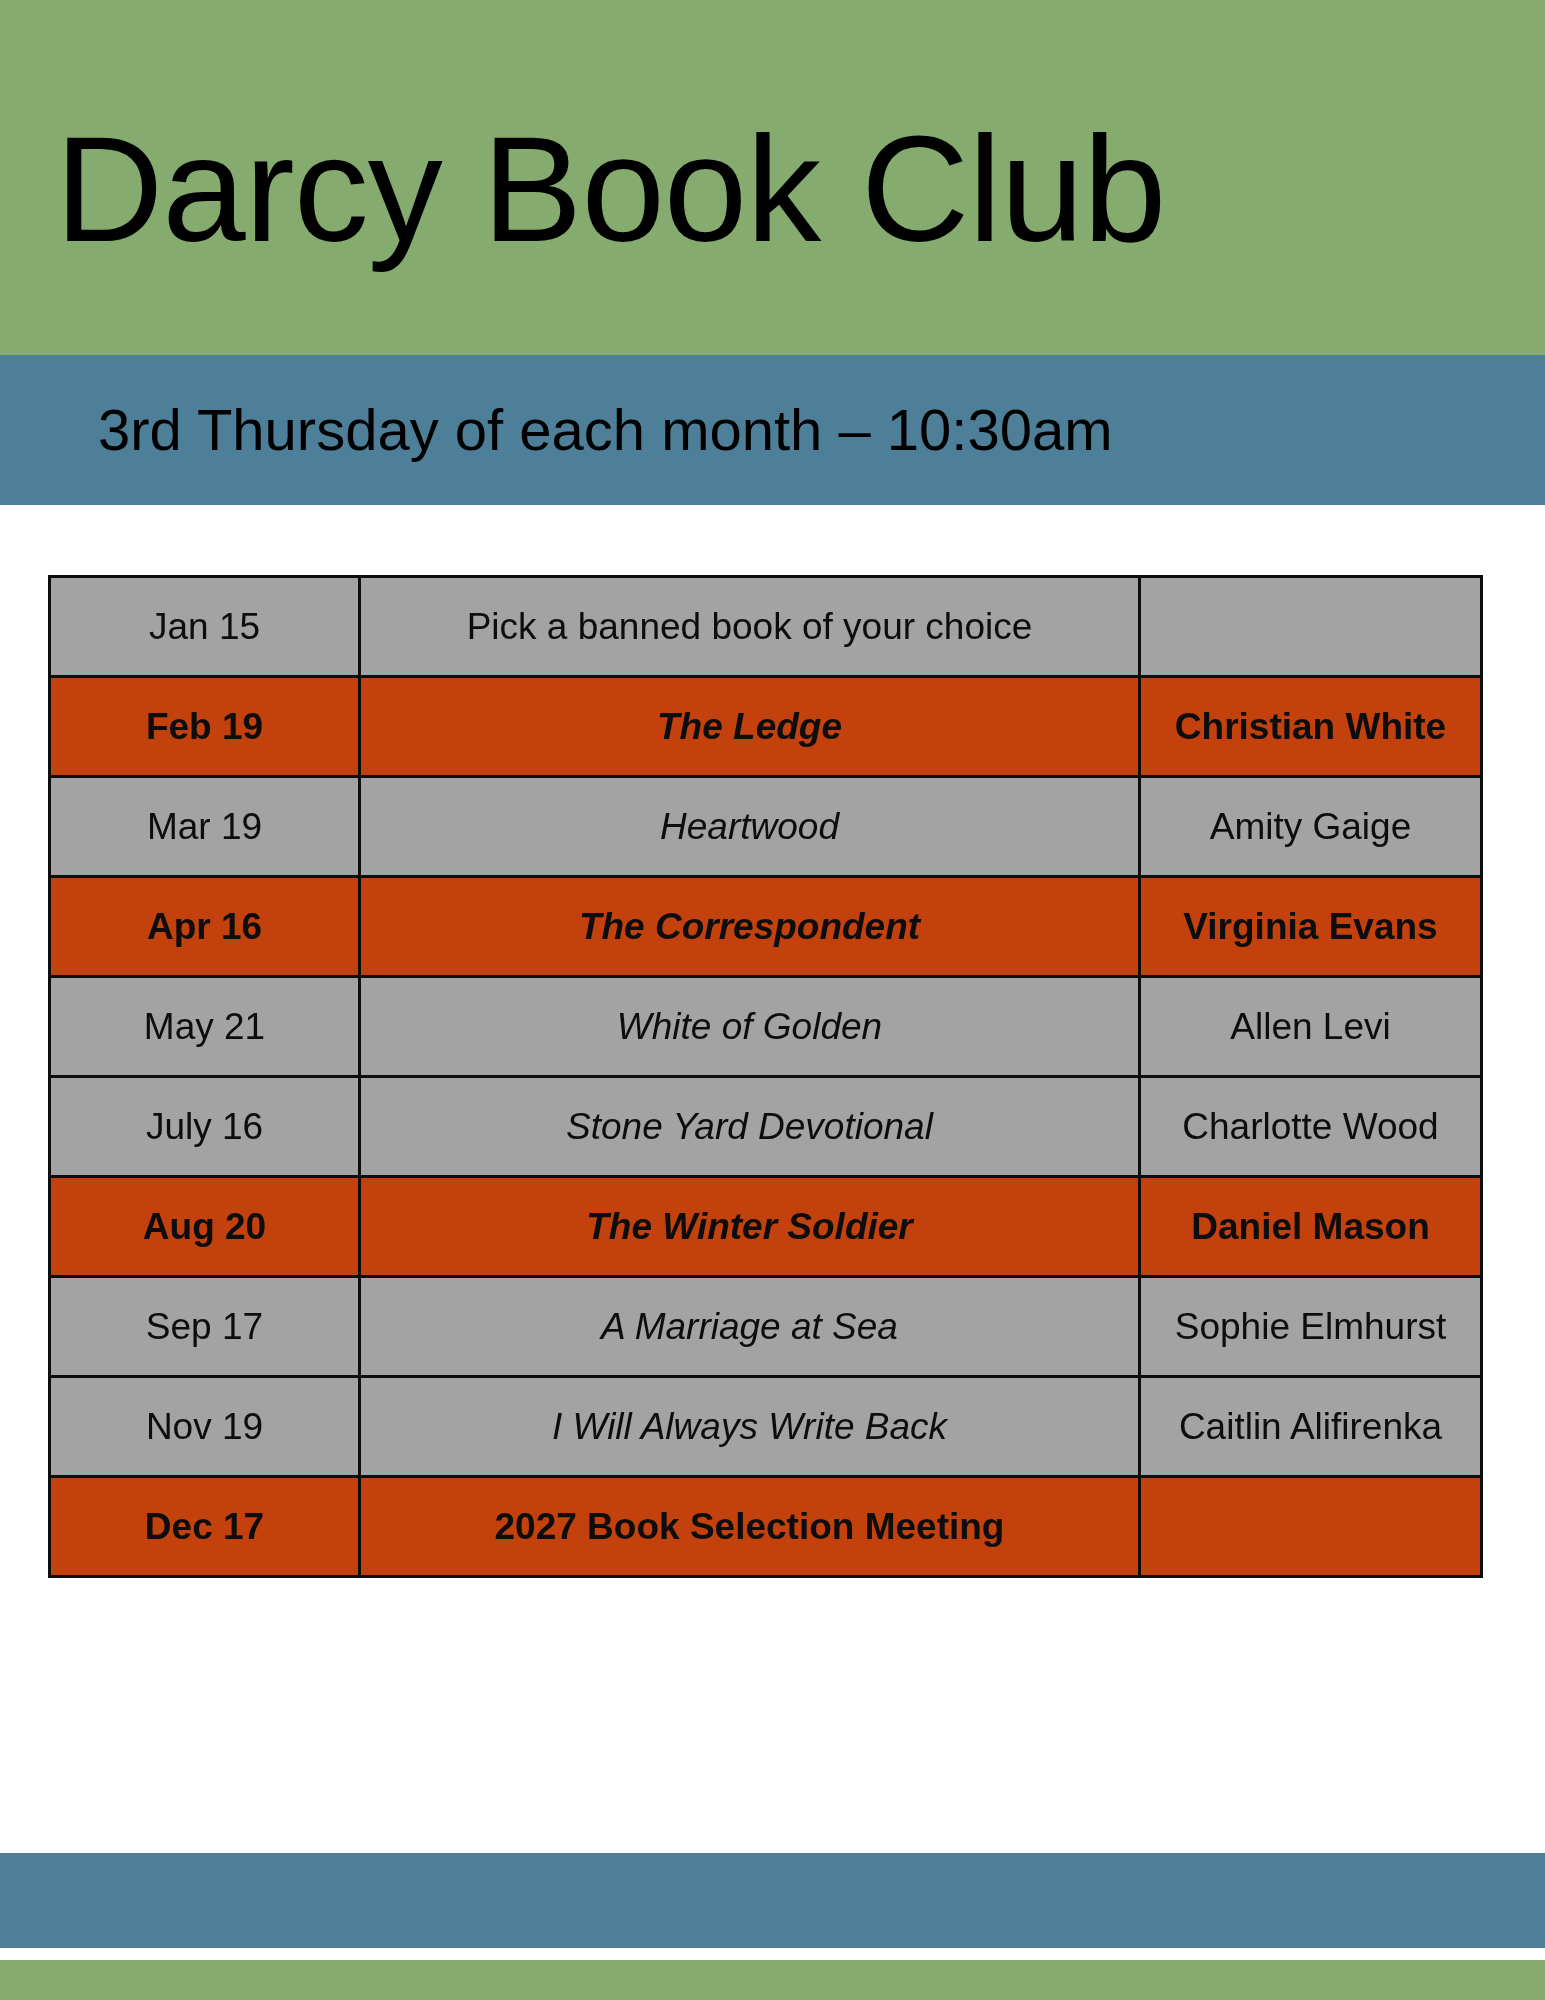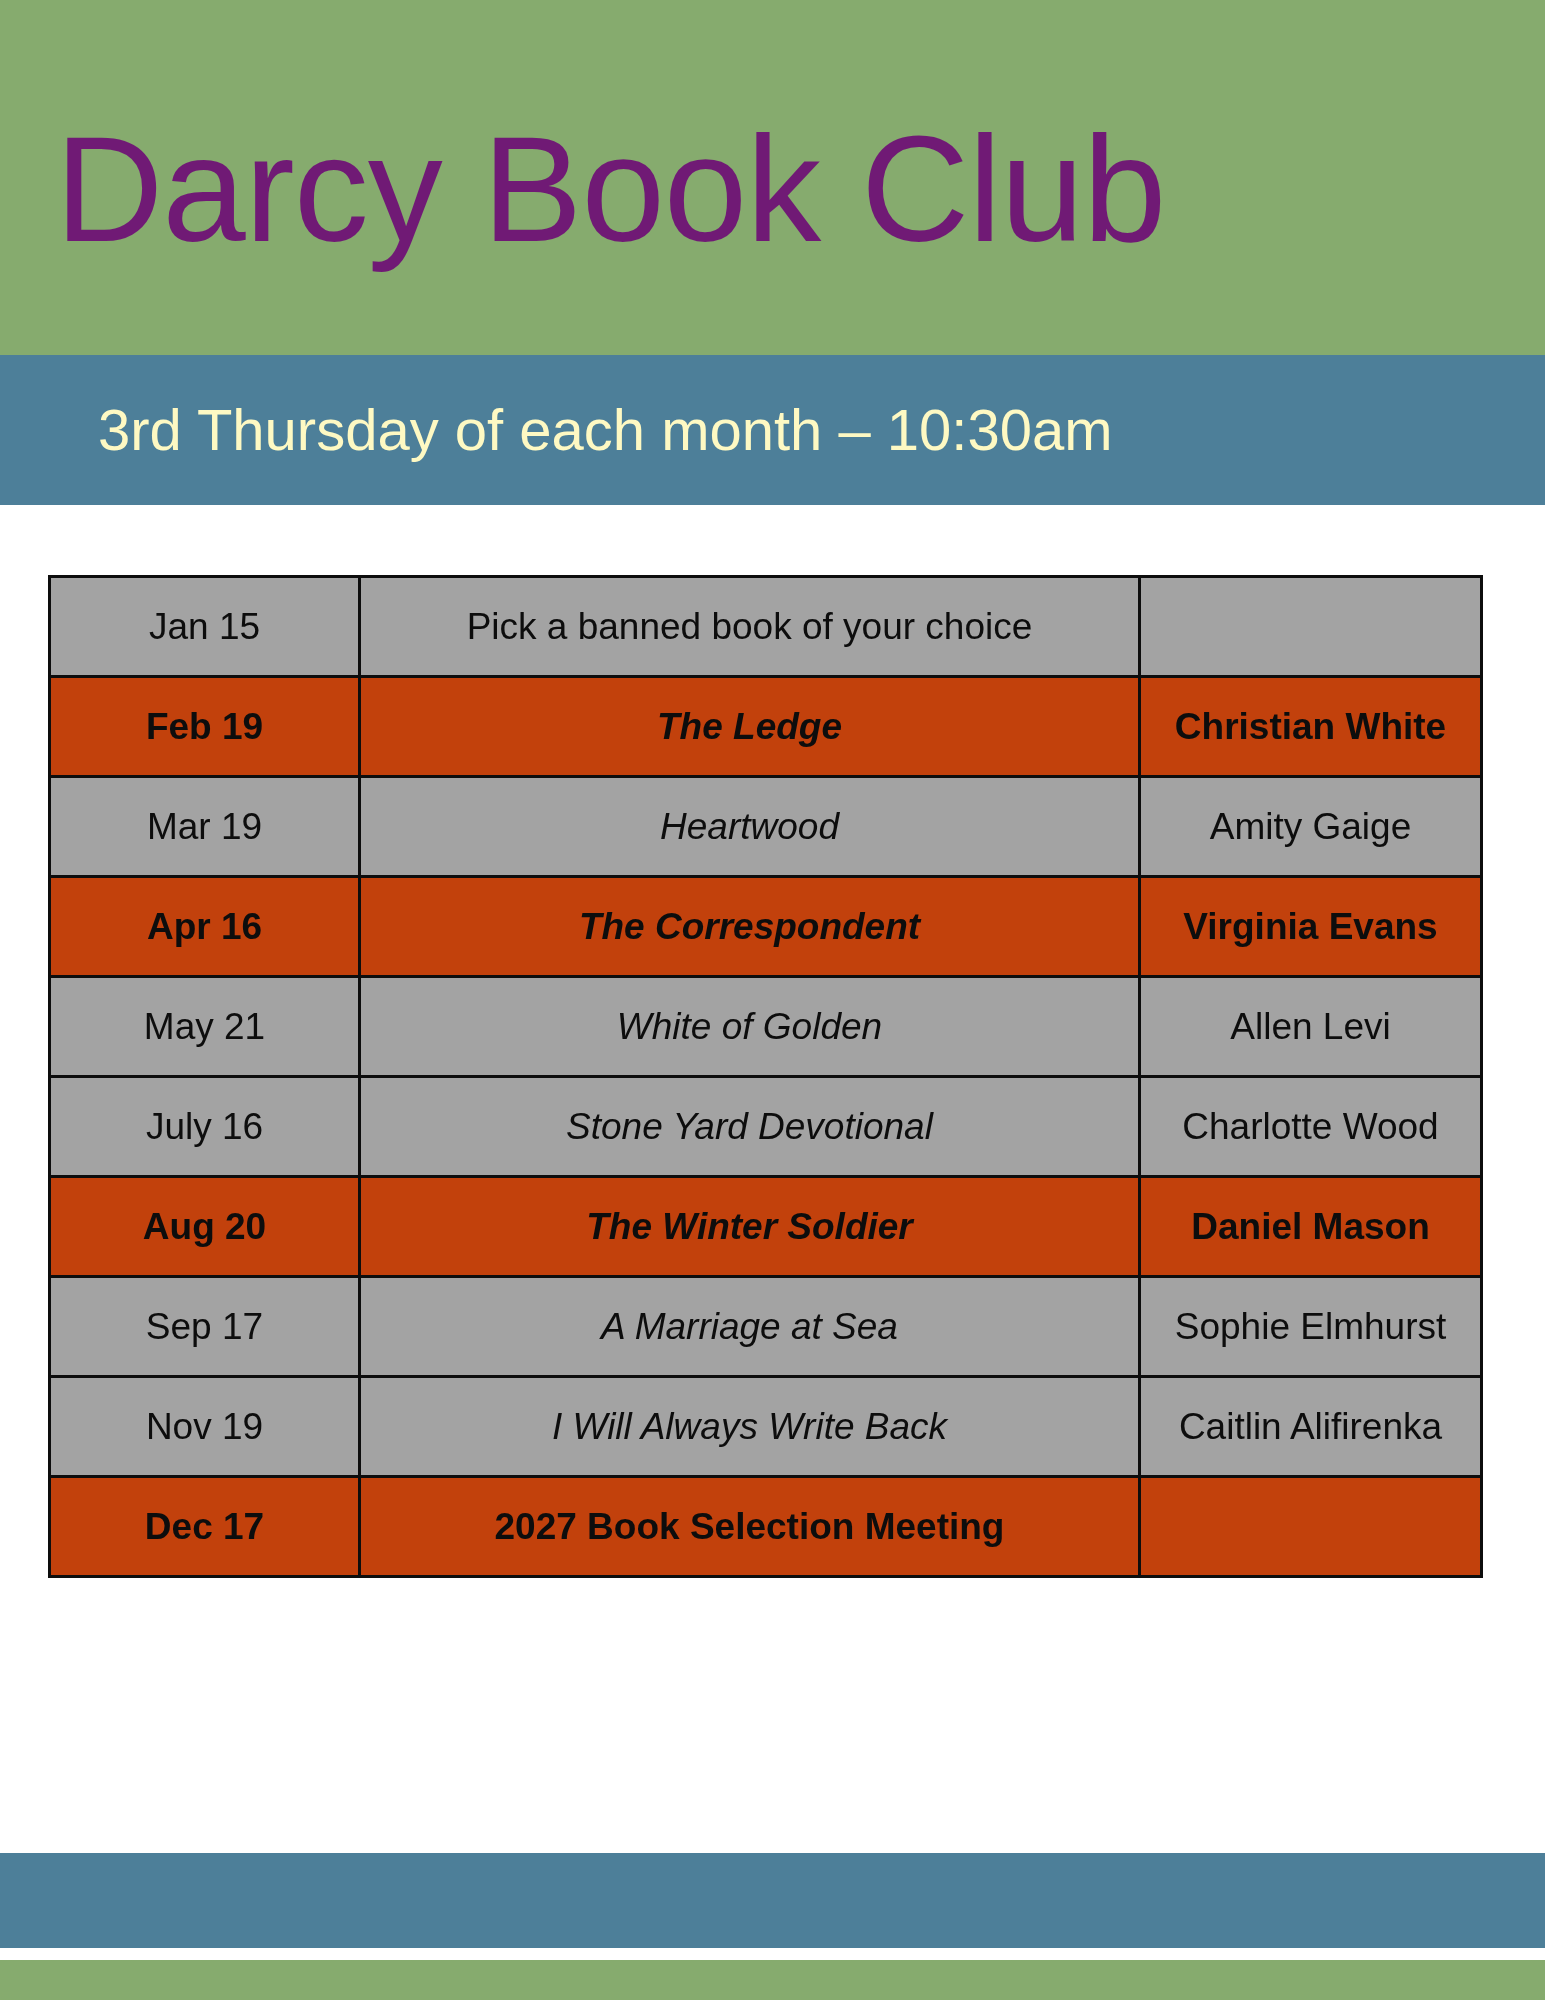--- a/index.html
+++ b/index.html
@@ -18,40 +18,40 @@
   .header-band {
     width: 100%;
     height: 355px;
     background: #86ab6e;
     display: flex;
     align-items: center;
     box-sizing: border-box;
     padding: 0 55px;
   }
   .header-title {
-    color: #701a75;
+    color: #000000;
     font-size: 150px;
     line-height: 1.05;
     font-weight: 400;
     letter-spacing: -1px;
     white-space: nowrap;
     margin-top: 24px;
   }
 
   .subheader-band {
     width: 100%;
     height: 150px;
     background: #4d7f99;
     display: flex;
     align-items: center;
     box-sizing: border-box;
     padding: 0 98px;
   }
   .subheader-text {
-    color: #fef9c3;
+    color: #000000;
     font-size: 58px;
     font-weight: 400;
     line-height: 1.1;
     white-space: nowrap;
   }
 
   .table-wrap {
     padding: 70px 48px 0 48px;
   }
 

